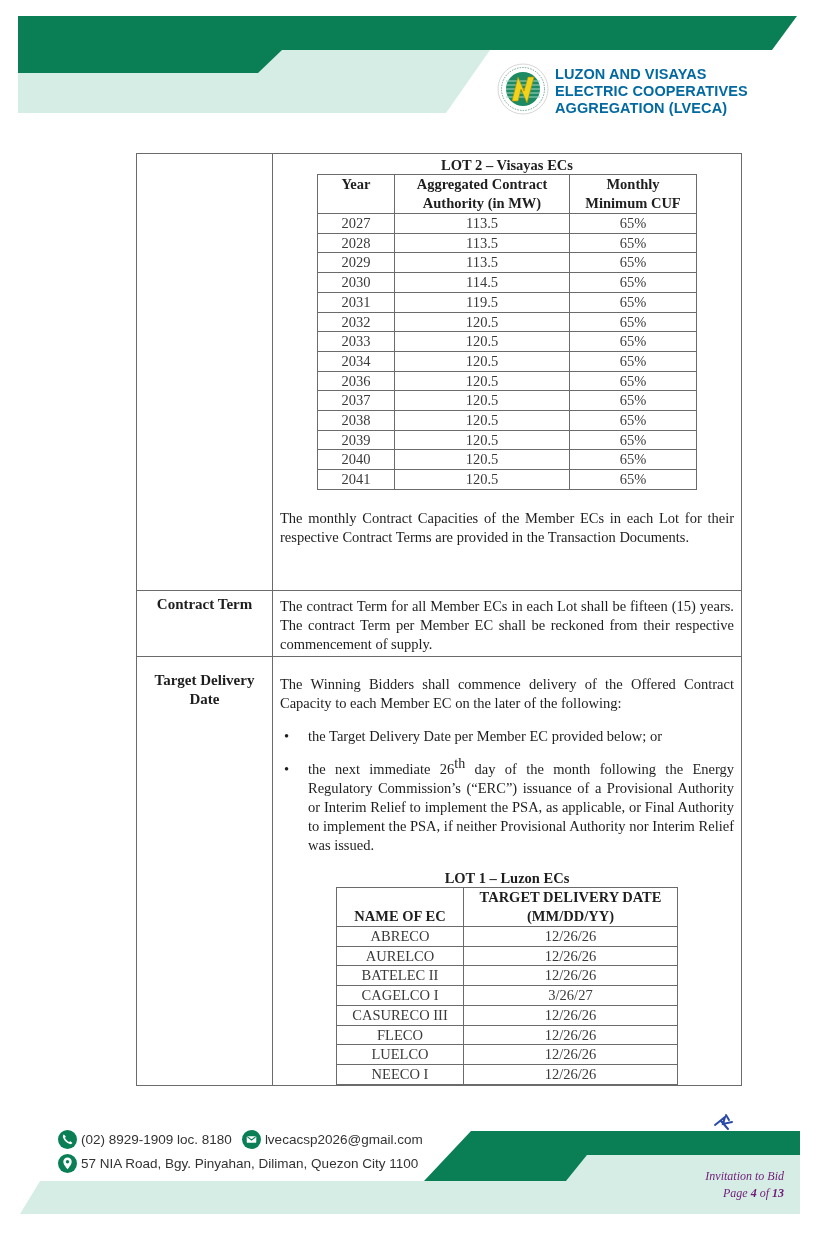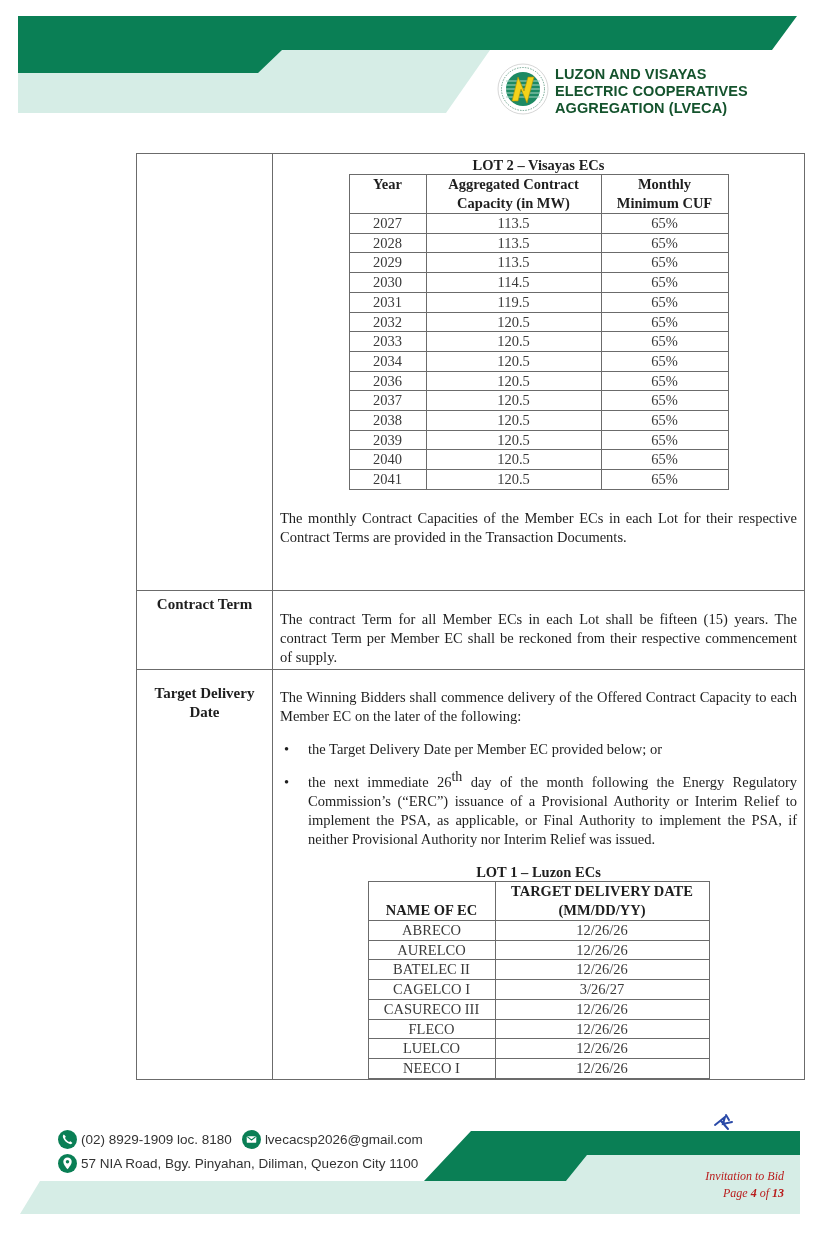--- a/index.html
+++ b/index.html
@@ -9,27 +9,27 @@
     font-family: "Liberation Serif", serif;
     color: #1e1e1e;
   }
 
   
   .hdr-svg { position: absolute; left: 0; top: 0; }
   .logo-seal { position: absolute; left: 497px; top: 63px; width: 52px; height: 52px; }
   .org-name {
     position: absolute; left: 555px; top: 66px;
     font-family: "Liberation Sans", sans-serif; font-weight: 700;
-    font-size: 14.5px; line-height: 17px; color: #14532d; letter-spacing: 0.1px;
+    font-size: 14.5px; line-height: 17px; color: #0369a1; letter-spacing: 0.1px;
   }
   .org-name div { white-space: nowrap; }
 
   
   .outer {
-    position: absolute; left: 136px; top: 153px; width: 669px;
+    position: absolute; left: 136px; top: 153px; width: 606px;
     border-collapse: collapse; table-layout: fixed;
   }
   .outer td { border: 1px solid #6b6b6b; vertical-align: top; padding: 0; }
   .outer td.lab {
     width: 135px; text-align: center; font-weight: 700; font-size: 15px; line-height: 19px;
     padding-top: 6px;
   }
   .outer td.cnt { padding: 0 7px 0 7px; }
 
   .para {
@@ -53,21 +53,21 @@
   sup { font-size: 14px; line-height: 0; vertical-align: 6px; }
 
   
   .contact {
     position: absolute; left: 58px; font-family: "Liberation Sans", sans-serif;
     font-size: 13.5px; color: #333; white-space: nowrap; display: flex; align-items: center;
   }
   .ic { display: inline-block; width: 19px; height: 19px; margin-right: 4px; }
   .pg {
     position: absolute; right: 32px; top: 1168px; text-align: right;
-    font-style: italic; font-size: 12px; line-height: 17px; color: #b91c1c;
+    font-style: italic; font-size: 12px; line-height: 17px; color: #701a75;
   }
   .pg b { font-weight: 700; }
   .initial { position: absolute; left: 712px; top: 1112px; }
 </style>
 </head>
 <body>
 
 <svg class="hdr-svg" width="816" height="130" viewBox="0 0 816 130">
 
   <polygon points="18,50 490,50 446,113 18,113" fill="#d6ede6"></polygon>
@@ -104,21 +104,21 @@
       <p class="caption" style="margin-top:2px;">LOT 2 – Visayas ECs</p>
       <table class="inner" style="width:379px;">
         <colgroup>
               <col style="width:77px">
               <col style="width:175px">
               <col style="width:127px">
             </colgroup>
         <thead>
           <tr>
             <th style="vertical-align:top;"><span>Year</span></th>
-            <th><span>Aggregated Contract</span><br><span>Capacity (in MW)</span></th>
+            <th><span>Aggregated Contract</span><br><span>Authority (in MW)</span></th>
             <th><span>Monthly</span><br><span>Minimum CUF</span></th>
           </tr>
         </thead>
         <tbody id="lot2-body">
               <tr>
                 <td>2027</td>
                 <td>113.5</td>
                 <td>65%</td>
               </tr>
               <tr>
@@ -187,21 +187,21 @@
                 <td>65%</td>
               </tr>
             </tbody>
       </table>
       <p class="para" style="margin-top:19px; margin-bottom:4px;">The monthly Contract Capacities of the Member ECs in each Lot for their respective Contract Terms are provided in the Transaction Documents.</p>
     </td>
   </tr>
 
   <tr>
     <td class="lab" style="padding-top:4px;">Contract Term</td>
-    <td class="cnt" style="padding-top:19px; padding-bottom:2px;">
+    <td class="cnt" style="padding-top:6px; padding-bottom:2px;">
       <p class="para">The contract Term for all Member ECs in each Lot shall be fifteen (15) years. The contract Term per Member EC shall be reckoned from their respective commencement of supply.</p>
     </td>
   </tr>
 
   <tr>
     <td class="lab" style="padding-top:14px;">
       <span>Target Delivery</span><br><span>Date</span>
     </td>
     <td class="cnt" style="padding-top:18px;">
       <p class="para">The Winning Bidders shall commence delivery of the Offered Contract Capacity to each Member EC on the later of the following:</p>

